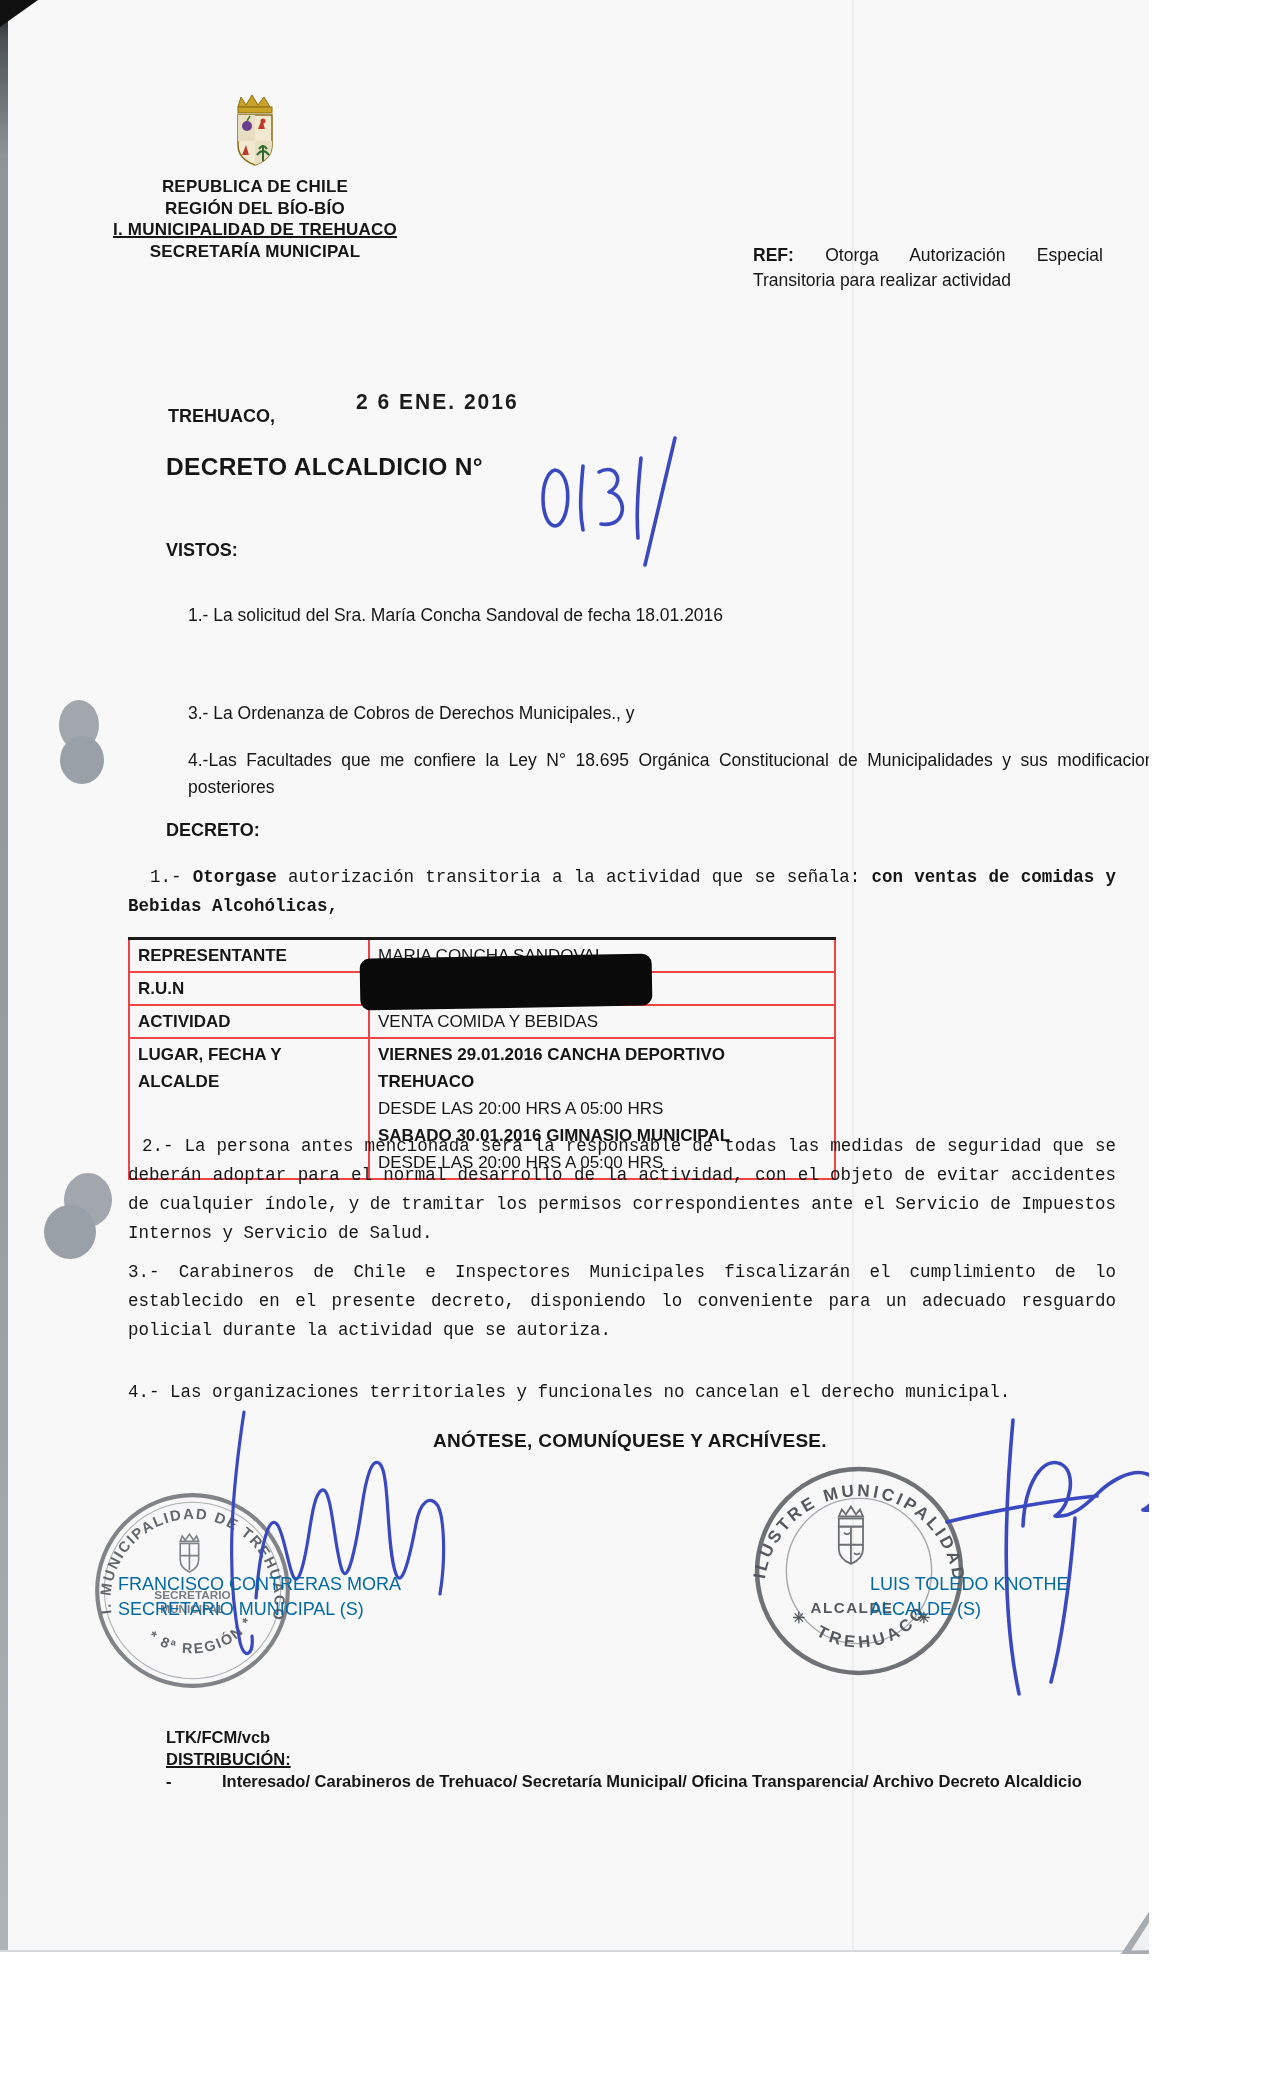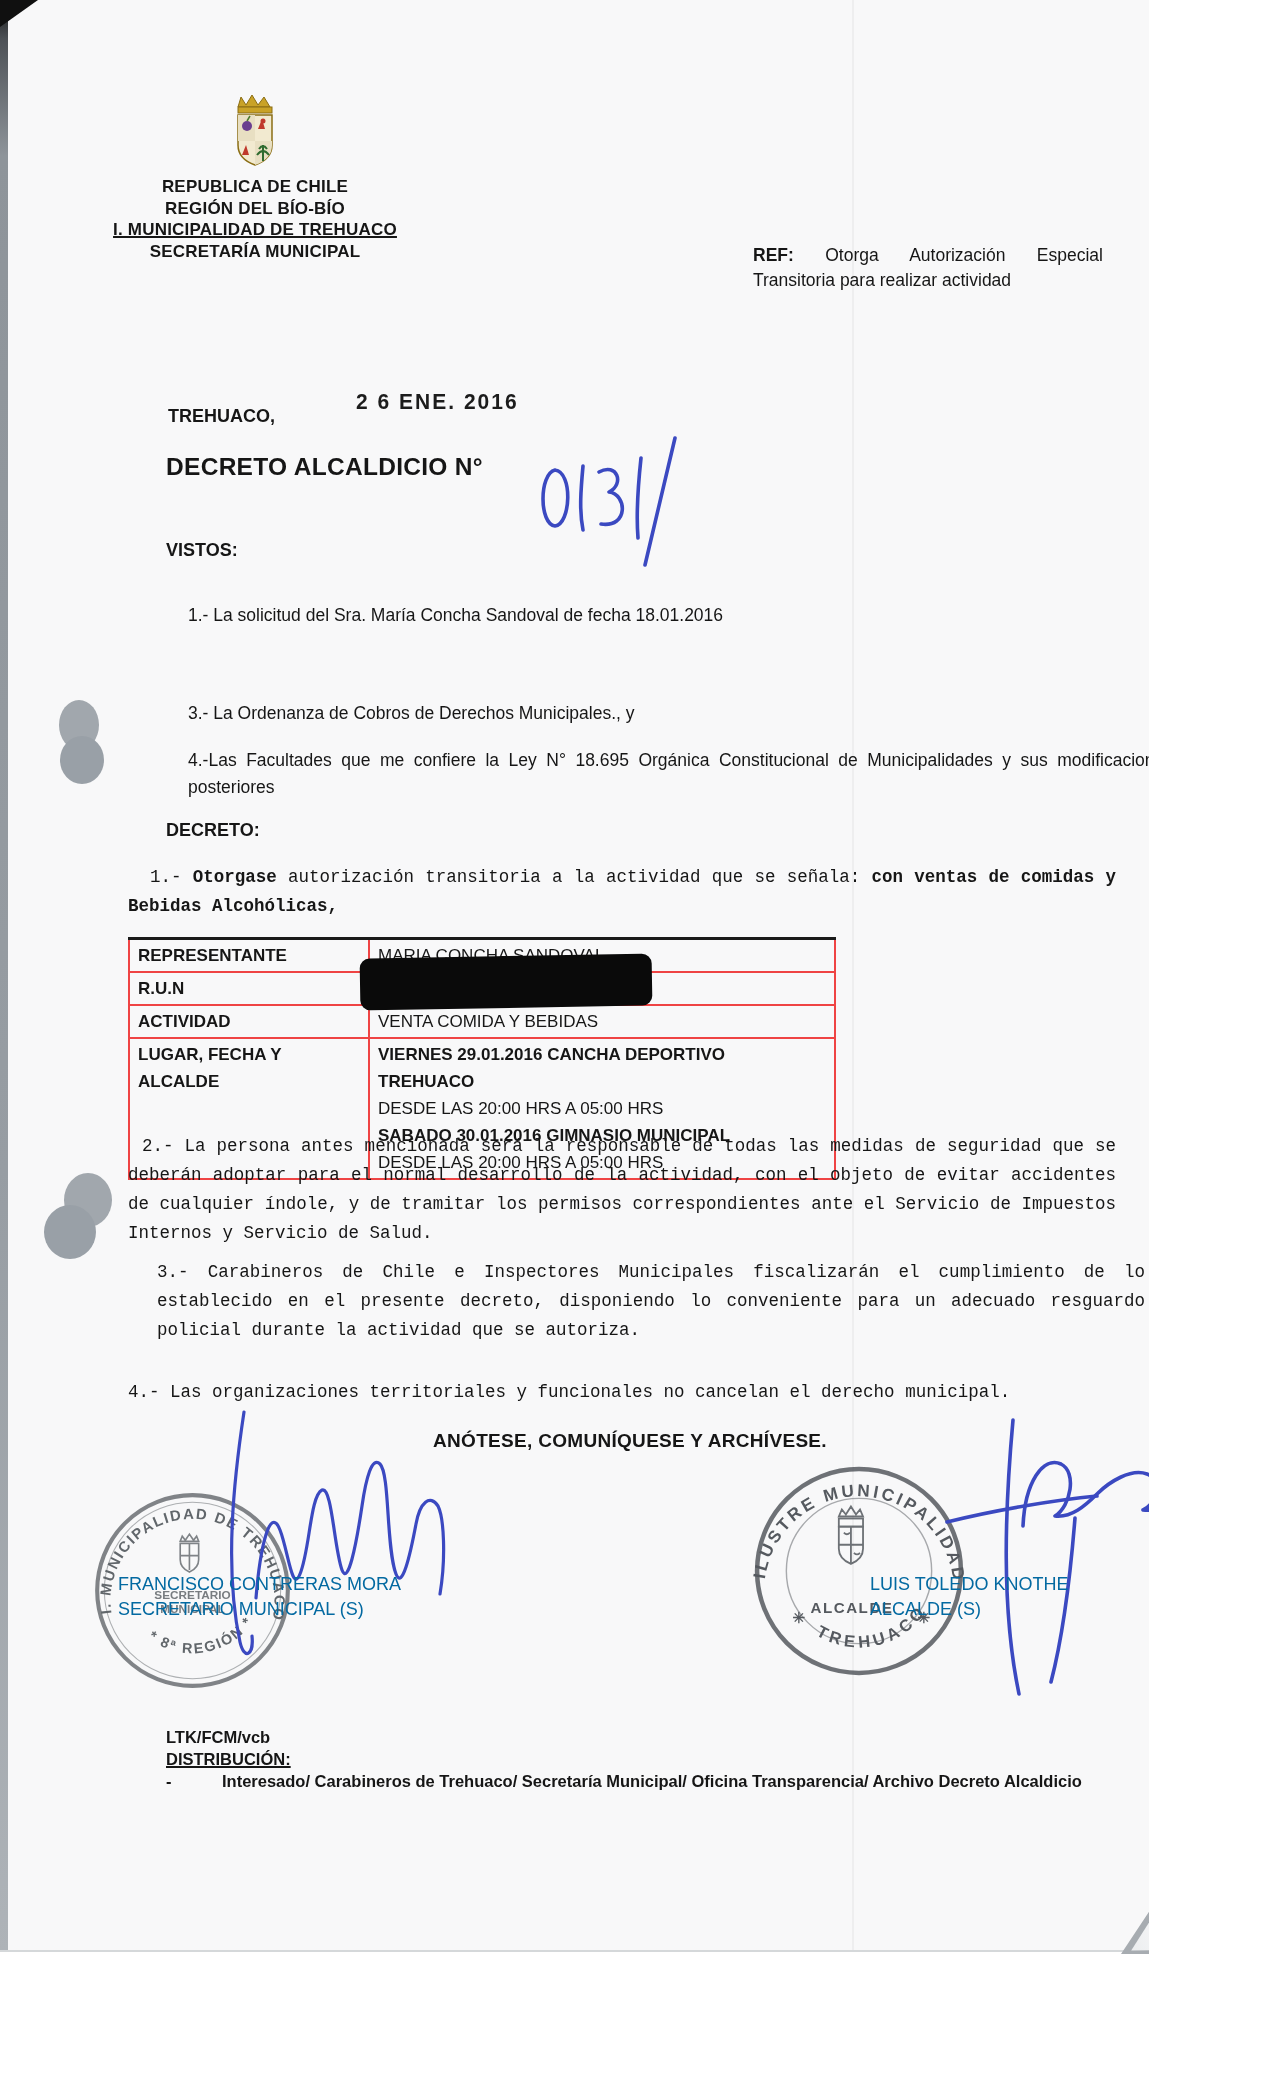--- a/index.html
+++ b/index.html
@@ -35,21 +35,21 @@
 
   .vistos-h{left:166px;top:540px;font-size:18px;font-weight:700;}
   .visto{left:172px;width:985px;font-size:17.5px;line-height:27px;margin:16px;}
   .v1{top:586px;} .v2{top:635px;} .v3{top:684px;}
   .v4{top:731px;text-align:justify;}
 
   .decreto-h{left:166px;top:820px;font-size:18px;font-weight:700;}
   .para{left:128px;width:988px;font-size:17.5px;line-height:29px;text-align:justify;margin:0;font-family:Liberation Mono, monospace;}
   .p1{top:863px;text-indent:22px;}
   .p2{top:1132px;text-indent:14px;}
-  .p3{top:1258px;margin-left:29px;}
+  .p3{top:1258px;}
   .p4{top:1378px;}
   .para b{font-weight:700;}
 
   
   .dtable{left:128px;top:937px;width:708px;border:2px solid #1a1a1a;border-top:3px solid #1a1a1a;
     border-collapse:collapse;font-size:17px;}
   .dtable td{border:2px solid #ef4444;padding:2px 8px;vertical-align:top;line-height:27px;}
   .dtable .tlabel{width:222px;font-weight:700;}
   .dtable .r1 td,.dtable .r2 td,.dtable .r3 td{height:26px;}
   .lline{display:block;}

